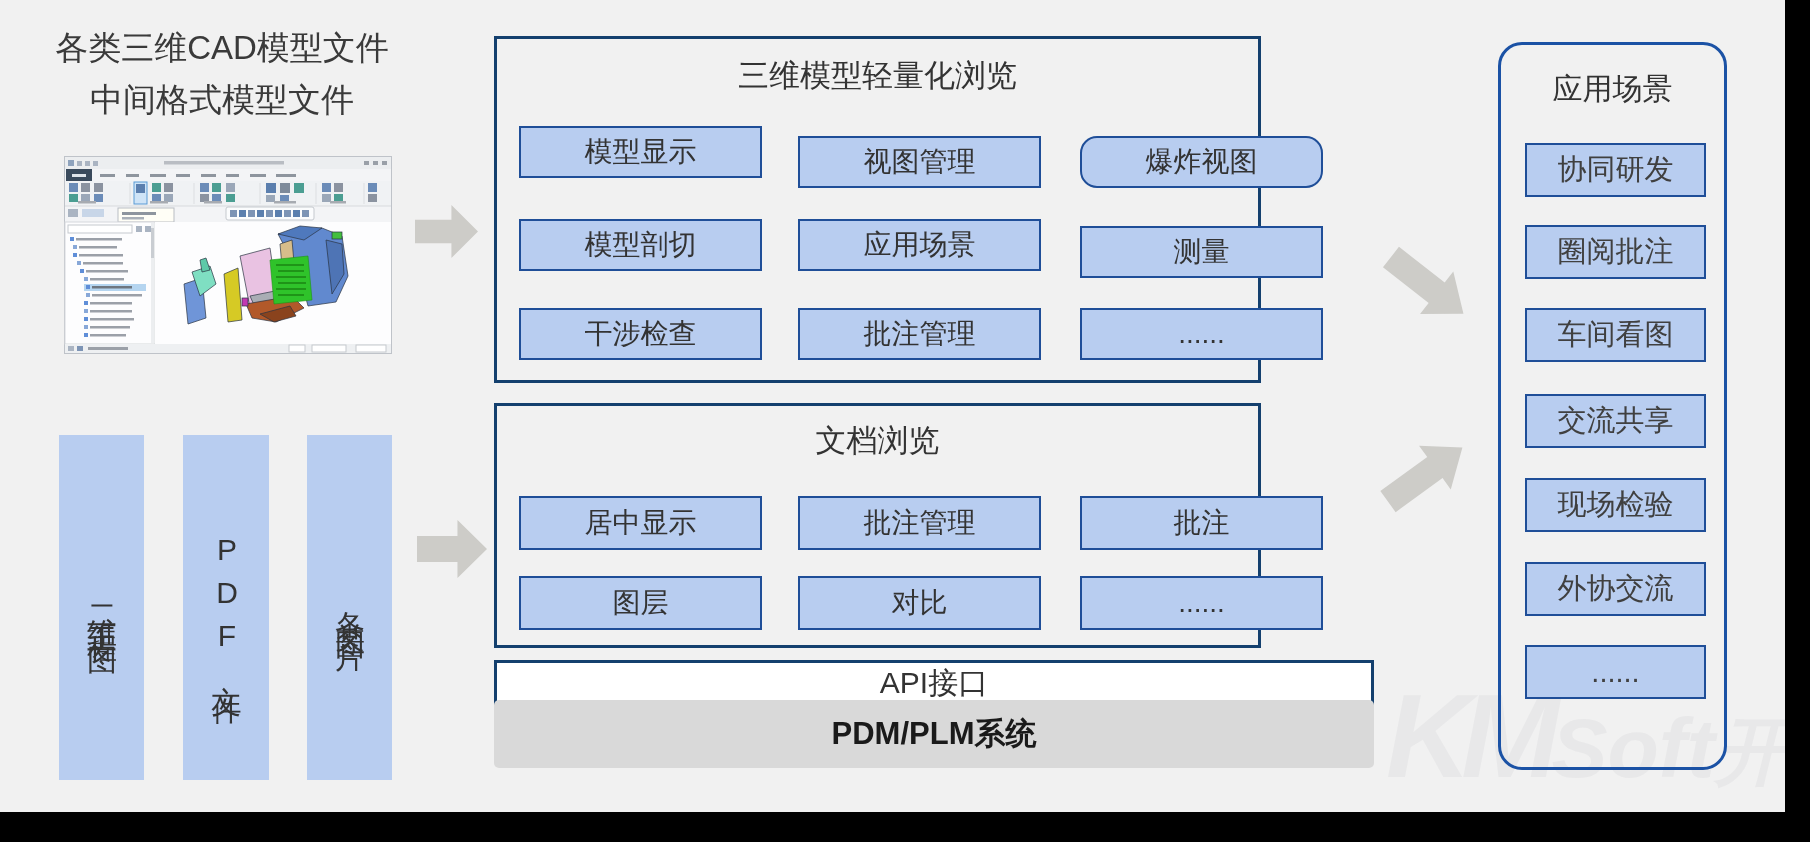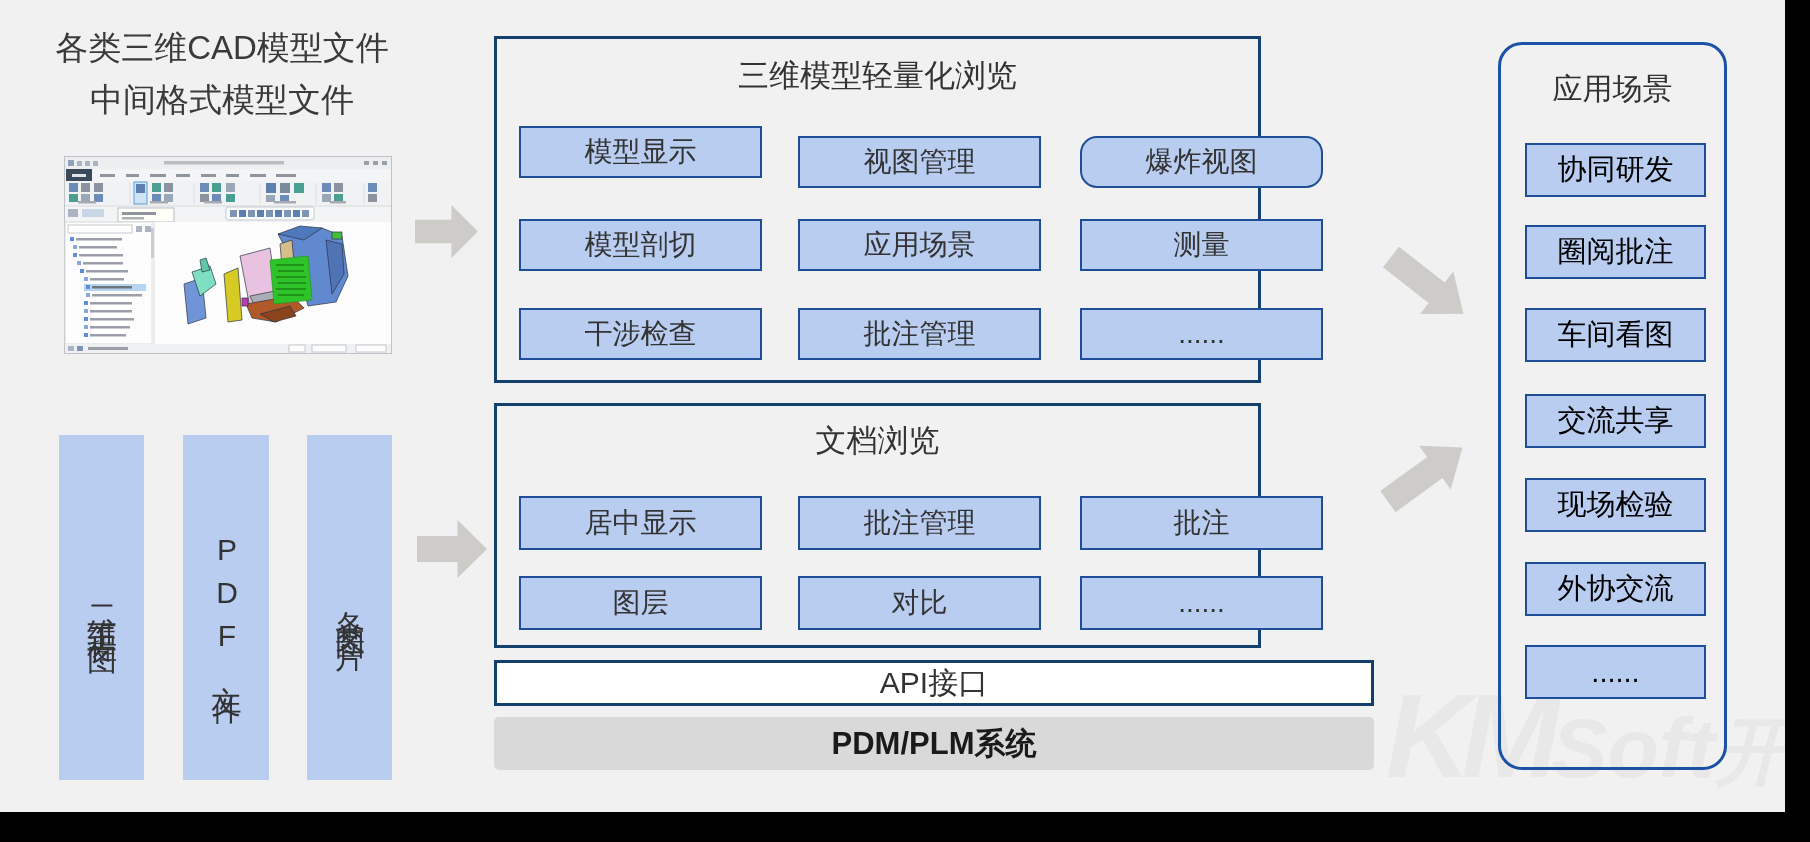--- a/index.html
+++ b/index.html
@@ -32,31 +32,31 @@
   .panelA{top:36px;height:347px;}
   .panelA .panel-title{margin-top:16px;}
   .panelA .bbox{height:52px;}
   .panelDoc{top:403px;height:245px;}
   .panelDoc .panel-title{margin-top:14px;}
   .panelDoc .bbox{height:54px;}
 
   .api-box{position:absolute;left:494px;top:660px;width:880px;height:46px;box-sizing:border-box;
            background:#fff;border:3px solid #14406e;display:flex;align-items:center;
            justify-content:center;font-size:30px;color:#333;z-index:2;}
-  .pdm-box{position:absolute;left:494px;top:717px;width:880px;height:53px;box-sizing:border-box;
+  .pdm-box{position:absolute;left:494px;top:700px;width:880px;height:68px;box-sizing:border-box;
            background:#d9d9d9;border-radius:5px;display:flex;align-items:center;
            justify-content:center;font-size:31px;font-weight:600;color:#1a1a1a;z-index:2;}
 
   
   .scen{position:absolute;left:1498px;top:42px;width:229px;height:728px;box-sizing:border-box;
         border:3px solid #1b52a5;border-radius:24px;z-index:2;}
   .scen-title{margin-top:24px;text-align:center;font-size:30px;color:#333;}
   .sbox{position:absolute;left:24px;width:181px;height:54px;box-sizing:border-box;
         background:#b8cdf0;border:2px solid #1f4e98;display:flex;align-items:center;
-        justify-content:center;font-size:29px;color:#000000;}
+        justify-content:center;font-size:29px;color:#404040;}
 
   
   .watermark{position:absolute;left:1386px;top:668px;z-index:0;color:#e8e8e9;white-space:nowrap;
              font-style:italic;user-select:none;}
   .watermark .mono{font-size:118px;font-weight:700;letter-spacing:-10px;}
   .watermark .script{font-size:84px;font-weight:700;margin-left:2px;}
   .watermark .cjk{font-size:74px;font-weight:700;}
 </style>
 </head>
 <body>
@@ -280,21 +280,21 @@
         </svg>
     </div>
 
     <div class="panel panelA">
       <div class="panel-title">三维模型轻量化浏览</div>
       <div class="bbox" style="left:22px;top:87px;">模型显示</div>
       <div class="bbox" style="left:301px;top:97px;">视图管理</div>
       <div class="bbox" style="left:583px;top:97px;border-radius:17px;">爆炸视图</div>
       <div class="bbox" style="left:22px;top:180px;">模型剖切</div>
       <div class="bbox" style="left:301px;top:180px;">应用场景</div>
-      <div class="bbox" style="left:583px;top:180px;text-align:center;">测量</div>
+      <div class="bbox" style="left:583px;top:187px;text-align:center;">测量</div>
       <div class="bbox" style="left:22px;top:269px;">干涉检查</div>
       <div class="bbox" style="left:301px;top:269px;">批注管理</div>
       <div class="bbox" style="left:583px;top:269px;">......</div>
     </div>
 
     <div class="panel panelDoc">
       <div class="panel-title">文档浏览</div>
       <div class="bbox" style="left:22px;top:90px;">居中显示</div>
       <div class="bbox" style="left:301px;top:90px;">批注管理</div>
       <div class="bbox" style="left:583px;top:90px;">批注</div>

